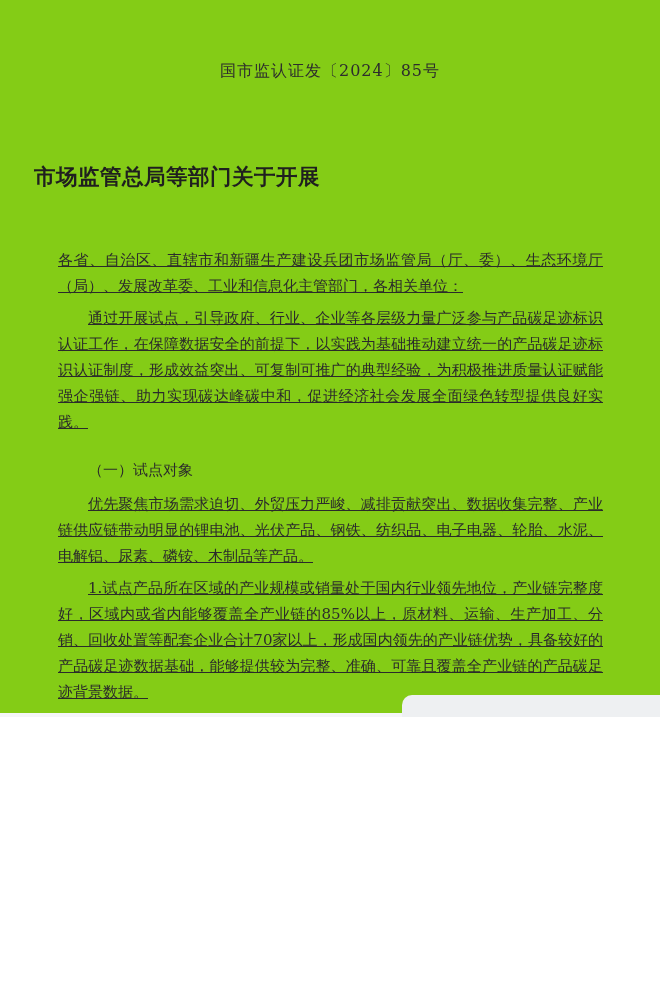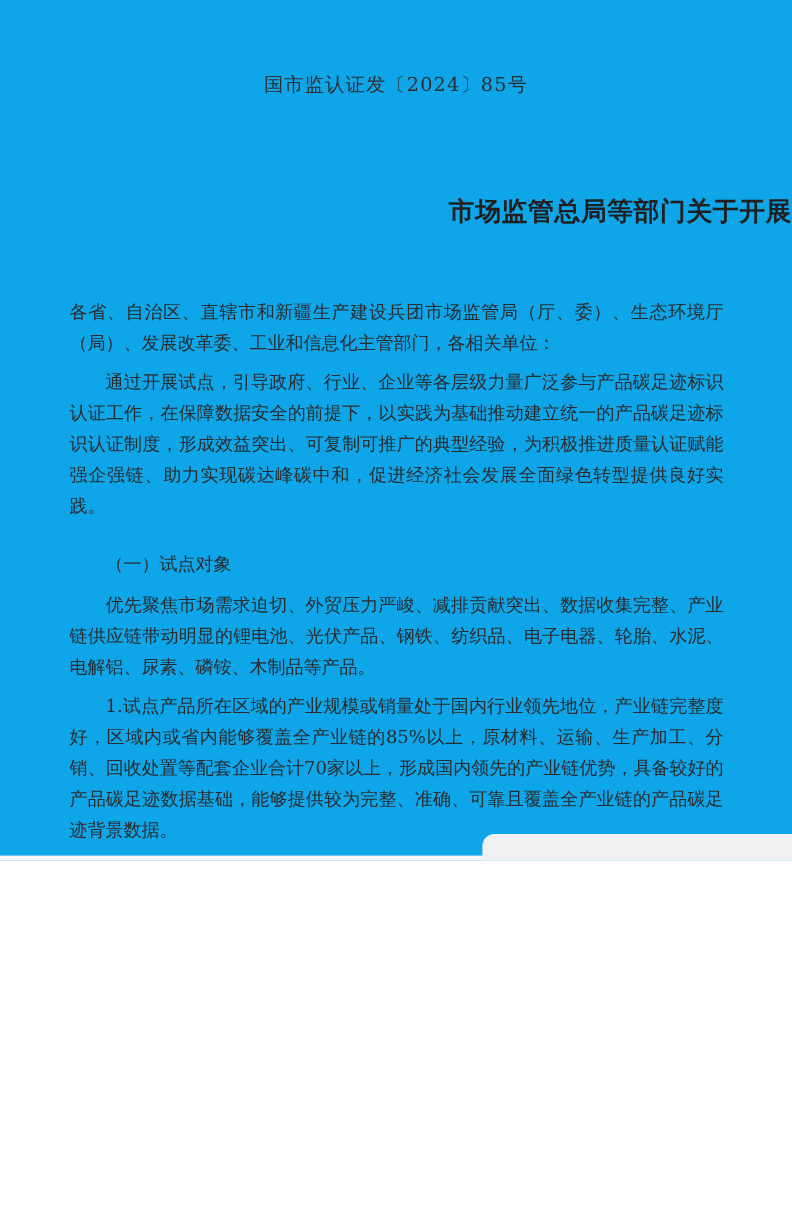--- a/index.html
+++ b/index.html
@@ -8,38 +8,38 @@
     width: 660px;
     height: 1008px;
     background: #ffffff;
     overflow: hidden;
   }
 
   .page {
     position: relative;
     width: 660px;
     height: 717px;
-    background: #0ea5e9;
+    background: #84cc16;
     padding-top: 60px;
     font-family: "DejaVu Serif", "Liberation Serif", serif;
   }
 
   
   .doc-number {
     text-align: center;
     font-size: 16px;
     line-height: 22px;
     color: #2d2d2d;
     letter-spacing: 1px;
   }
 
   
   .doc-title {
     margin-top: 78px;
-    text-align: right;
+    text-align: left;
     font-family: "DejaVu Serif", "Liberation Serif", serif;
     font-weight: 700;
     font-size: 21.5px;
     line-height: 33px;
     color: #1f1f1f;
     letter-spacing: 0.5px;
     margin-left: 34px;
   }
 
   
@@ -47,20 +47,21 @@
     margin: 54px 57px 0 58px;
     font-size: 15px;
     line-height: 26px;
     text-align: justify;
     color: #2b2b2b;
   }
 
   .doc-body p {
     text-indent: 2em;
     margin-top: 6px;
+    text-decoration: underline;
   }
 
   .doc-body p.salutation {
     text-indent: 0;
     margin-top: 0;
   }
 
   
   .section-heading {
     font-family: "DejaVu Sans", "Liberation Sans", sans-serif;

